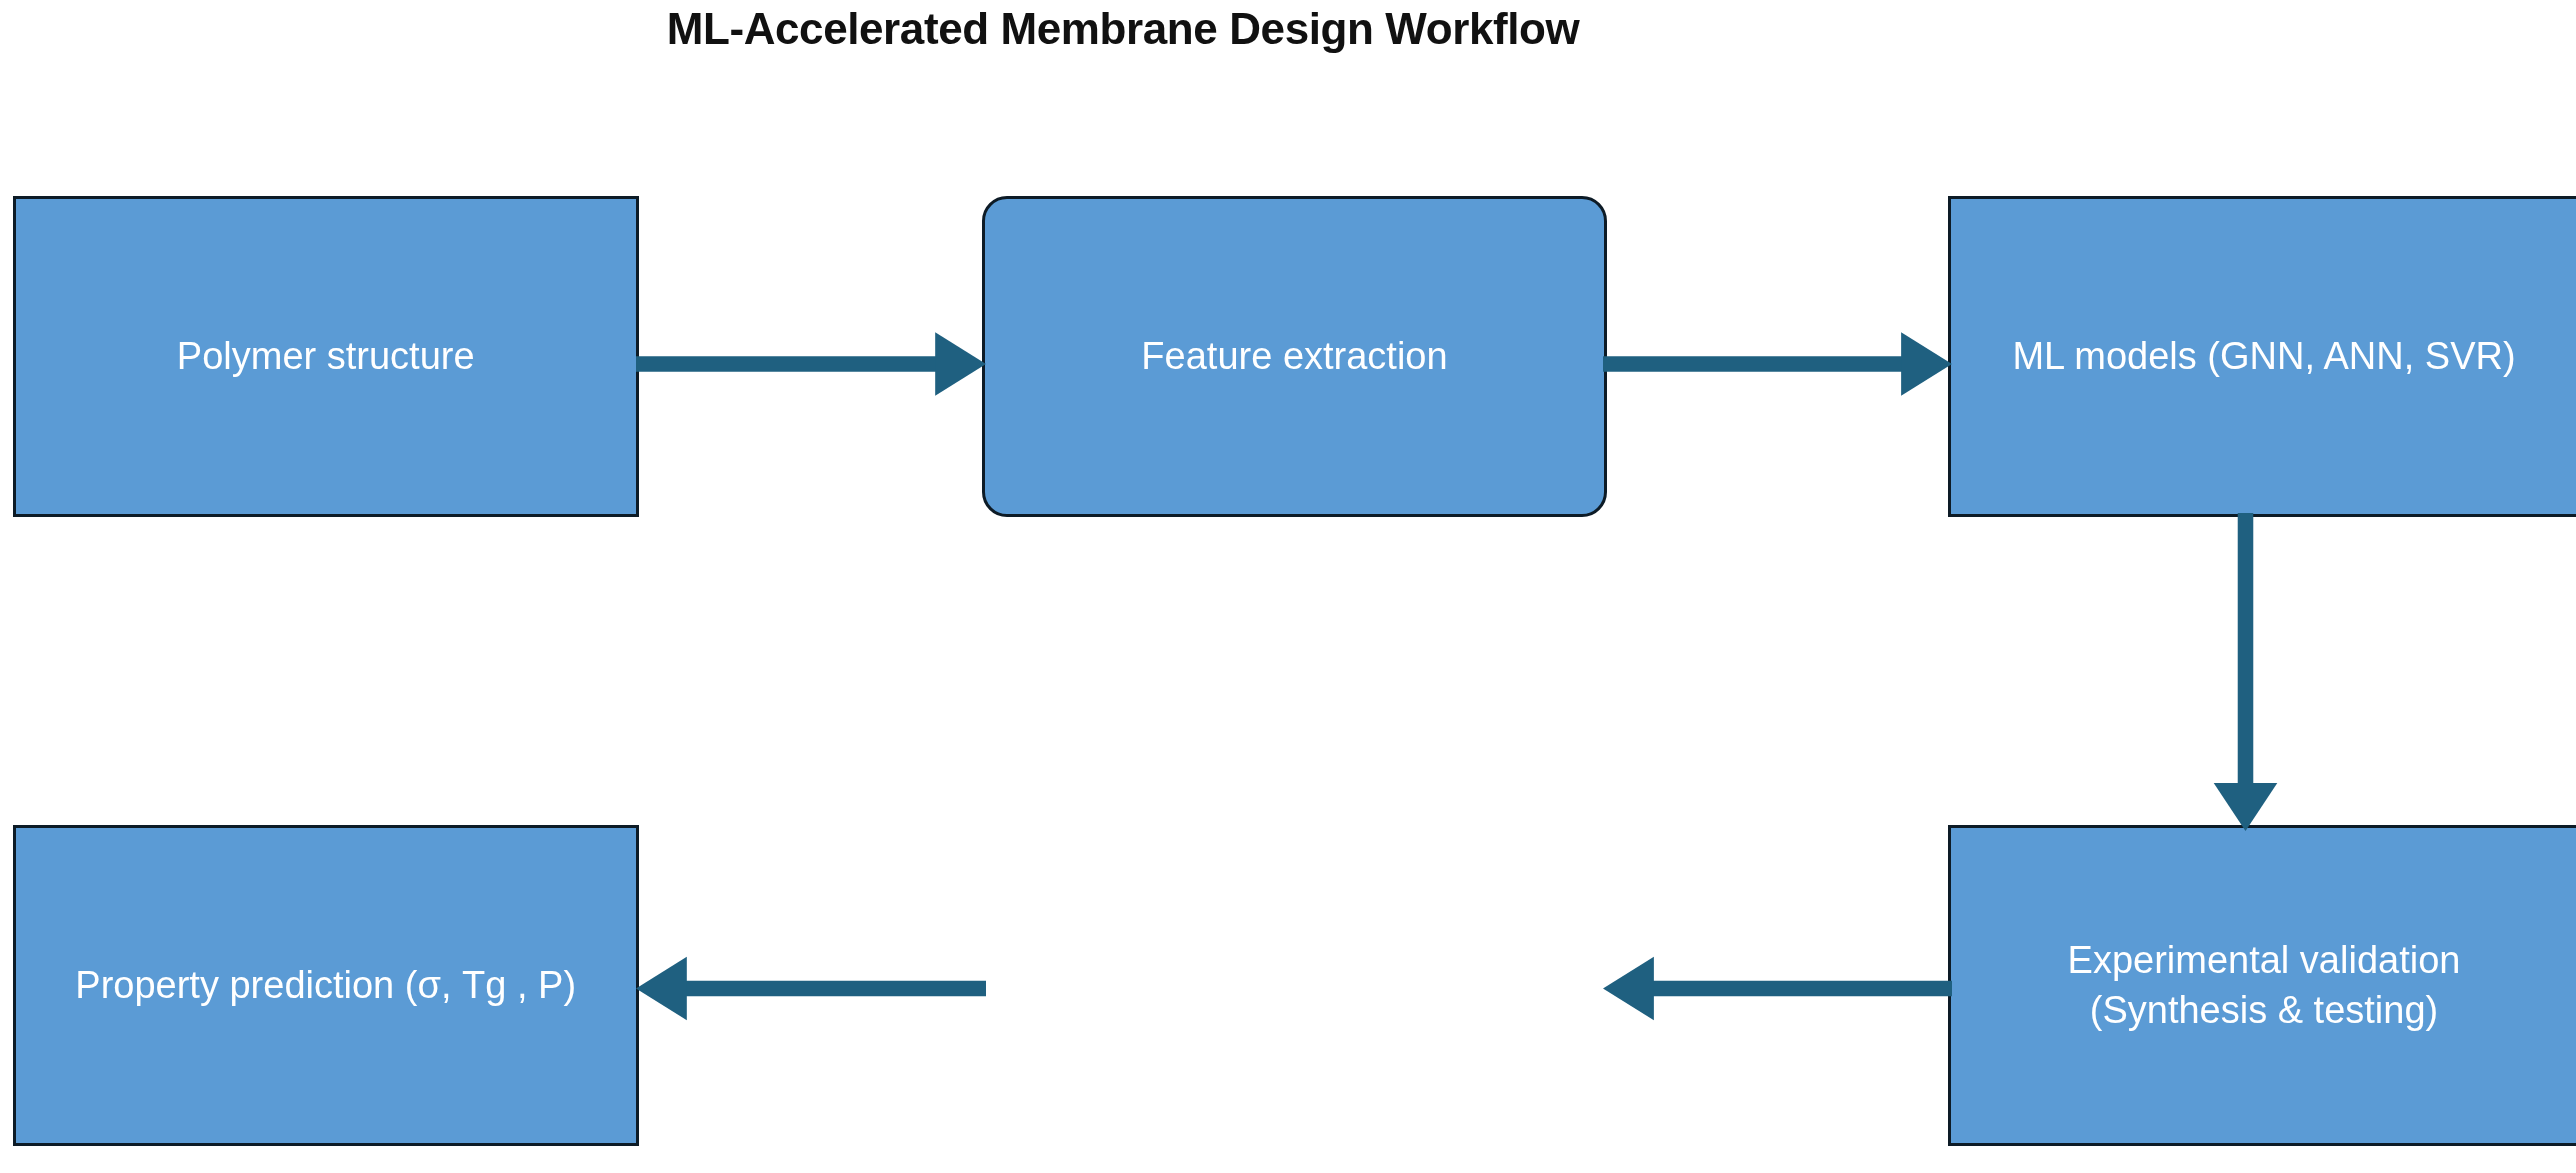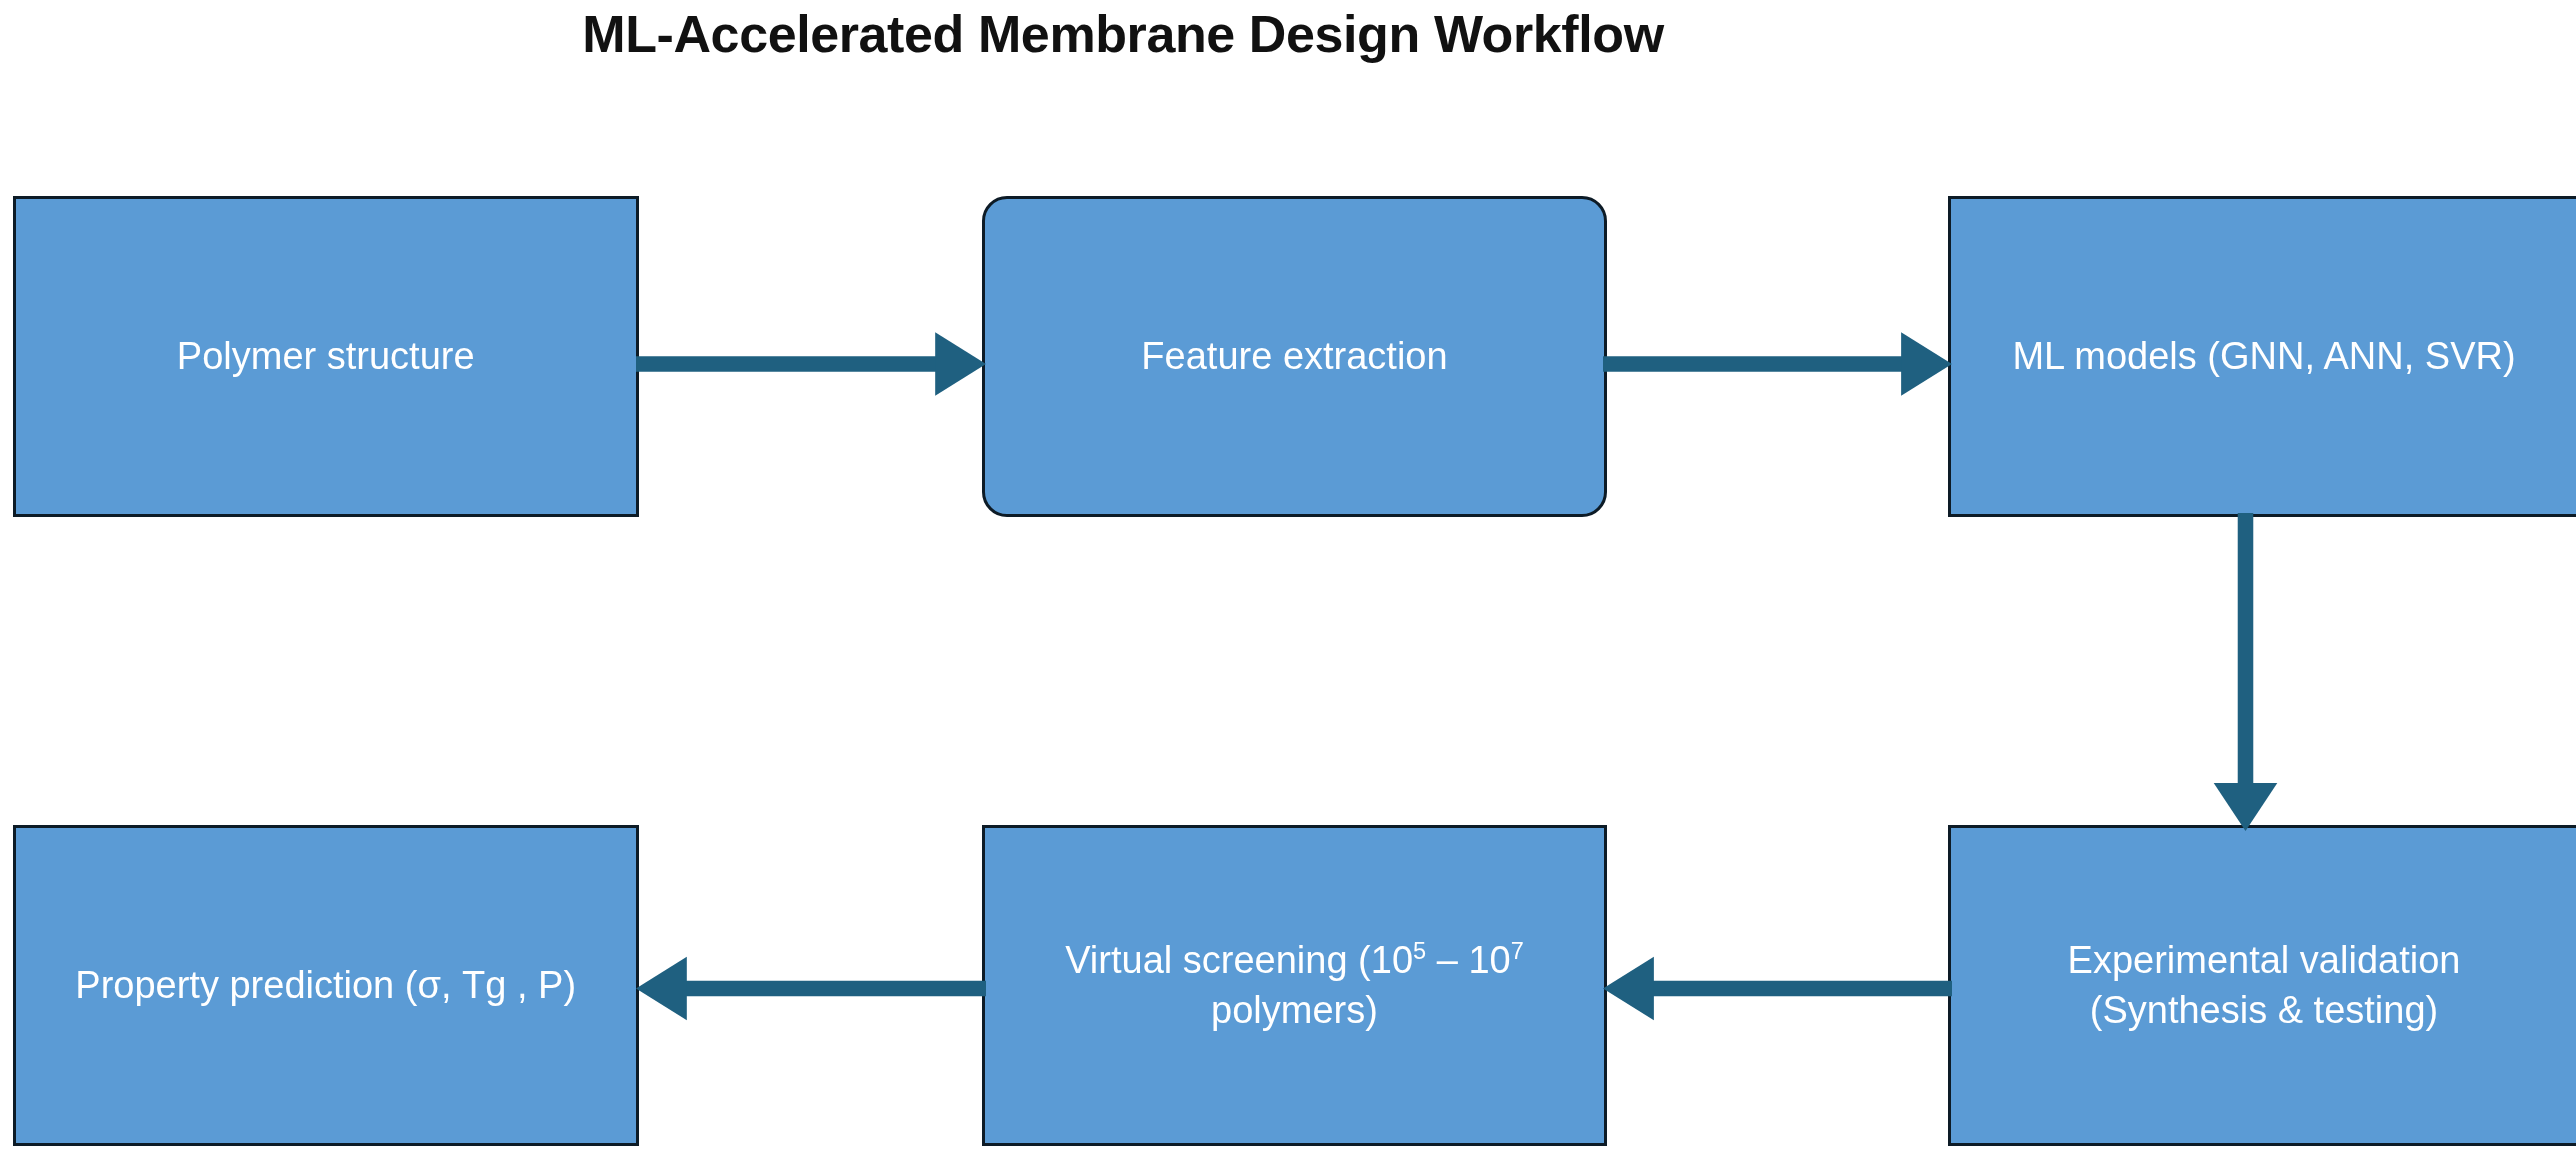--- a/index.html
+++ b/index.html
@@ -16,21 +16,21 @@
     height: 1174px;
     background: #ffffff;
     overflow: hidden;
   }
   .title {
     position: absolute;
     left: 0;
     top: 4.2px;
     width: 2246px;
     text-align: center;
-    font-size: 52px;
+    font-size: 44px;
     font-weight: bold;
     color: #111111;
     letter-spacing: -0.4px;
     white-space: nowrap;
   }
   .node {
     position: absolute;
     background: #5B9BD5;
     border: 3.5px solid #0d1b26;
     box-sizing: border-box;
@@ -86,23 +86,20 @@
   </div>
 
   <div class="node" id="node-ml-models">
     <span class="label">ML models (GNN, ANN, SVR)</span>
   </div>
 
   <div class="node" id="node-property-prediction">
     <span class="label">Property prediction (σ, Tg , P)</span>
   </div>
 
-  <div class="node" id="node-virtual-screening">
-    <span class="label"><span>Virtual screening (10</span><sup>5</sup><span> – 10</span><sup>7</sup><span> polymers)</span></span>
-  </div>
 
   <div class="node" id="node-experimental-validation">
     <span class="label">Experimental validation (Synthesis &amp; testing)</span>
   </div>
 
   <div class="arrow" id="arrow-polymer-to-feature">
     <svg width="350" height="92" viewBox="0 0 496 130">
       <line x1="0" y1="65" x2="430" y2="65" stroke="#1F6080" stroke-width="22"></line>
       <polygon points="496,65 424,20 424,110" fill="#1F6080"></polygon>
     </svg>

